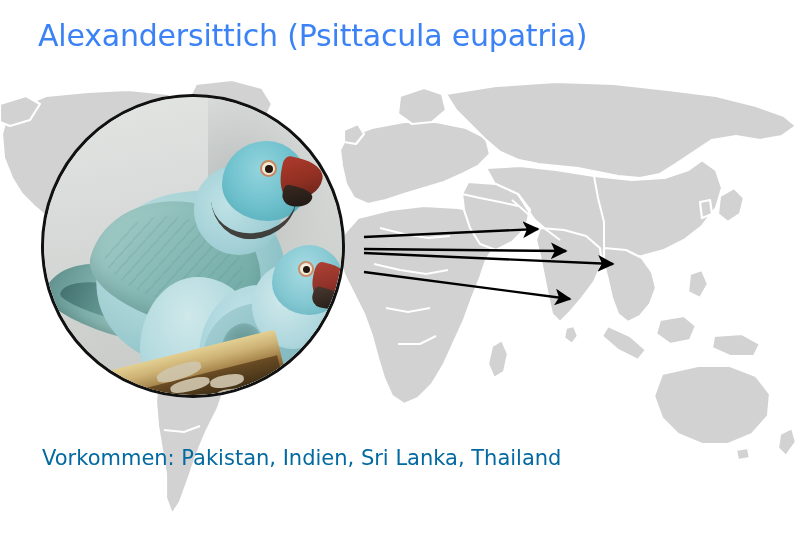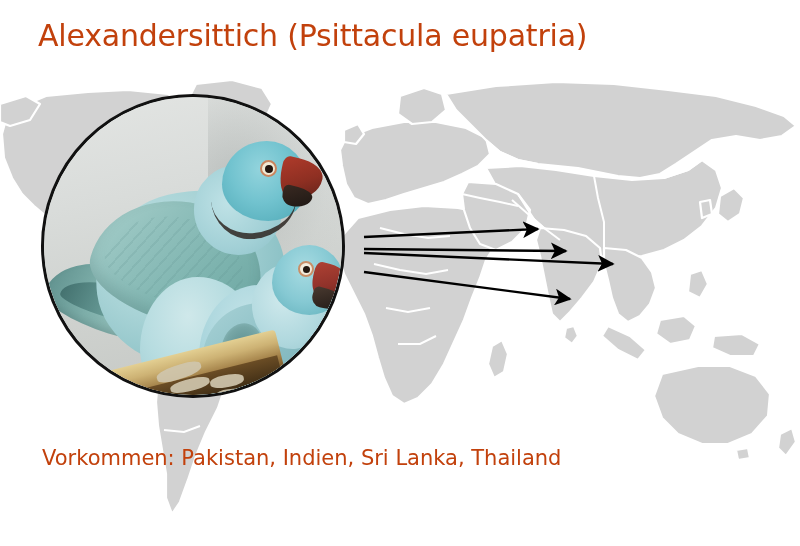--- a/index.html
+++ b/index.html
@@ -22,31 +22,31 @@
     width: 800px;
     height: 440px;
     pointer-events: none;
   }
   #title {
     position: absolute;
     left: 38px;
     top: 18px;
     font-size: 30px;
     font-weight: 400;
-    color: #c2410c;
+    color: #3b82f6;
     letter-spacing: -0.2px;
     white-space: nowrap;
   }
   #caption {
     position: absolute;
     left: 42px;
     top: 446px;
     font-size: 21px;
     font-weight: 400;
-    color: #c2410c;
+    color: #0369a1;
     white-space: nowrap;
   }
   #photo-circle {
     position: absolute;
     left: 41px;
     top: 94px;
     width: 304px;
     height: 304px;
     border-radius: 50%;
     border: 3px solid #111111;

